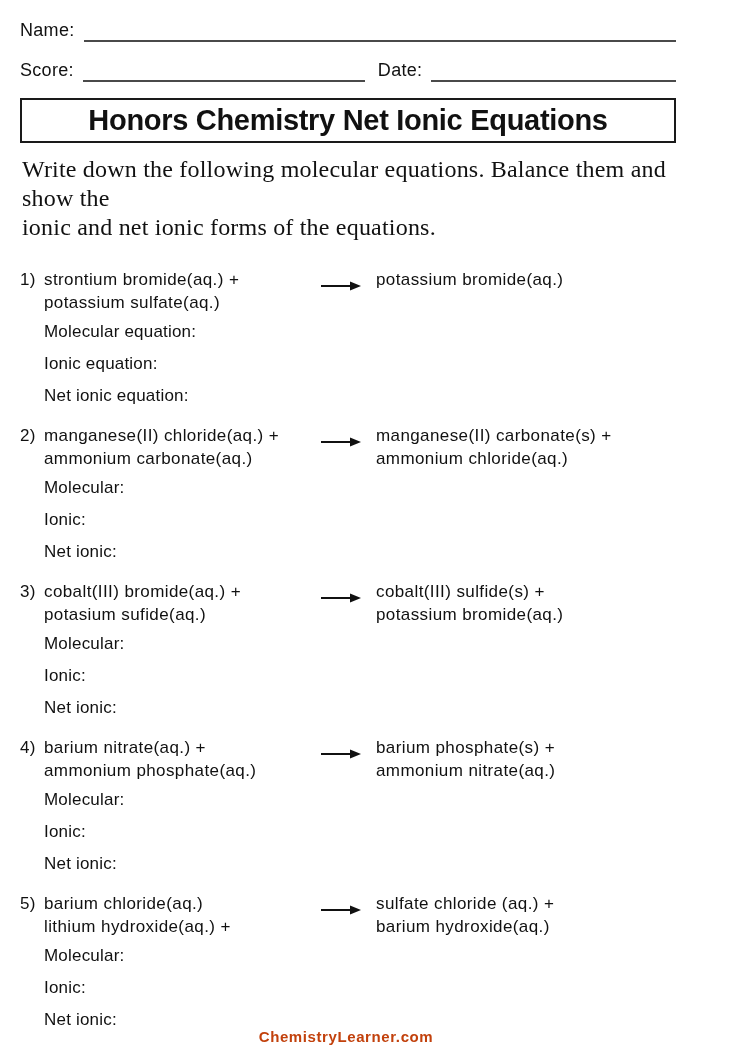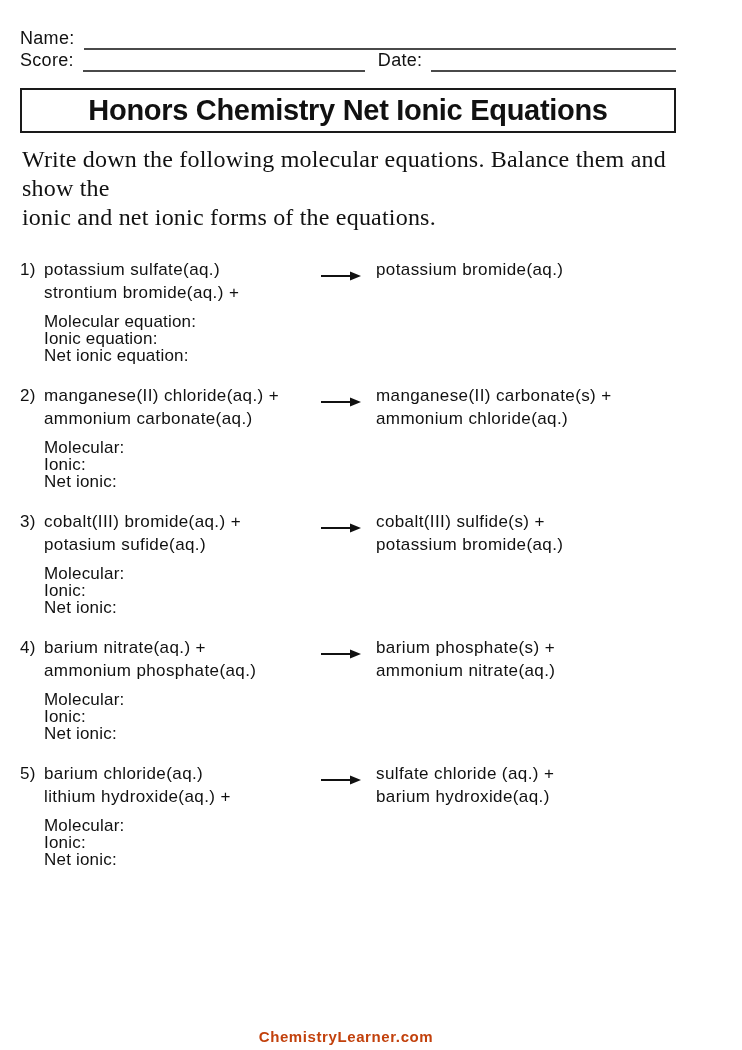--- a/index.html
+++ b/index.html
@@ -7,33 +7,33 @@
     width: 742px; height: 1050px;
     background: #ffffff;
     font-family: "Liberation Sans", sans-serif;
     color: #111111;
     position: relative;
     overflow: hidden;
   }
   .page {
     box-sizing: border-box;
     width: 692px; height: 1050px;
-    padding: 28px 16px 0 20px;
+    padding: 20px 16px 0 20px;
     position: relative;
   }
 
   
   .field-row {
     display: flex;
     align-items: flex-end;
     height: 22px;
     font-size: 18px;
     letter-spacing: 0.3px;
   }
-  .field-row.score-row { margin-top: 0; }
+  .field-row.score-row { margin-top: 18px; }
   .field-label { white-space: nowrap; padding-bottom: 1px; }
   .blank-line {
     flex: 1 1 auto;
     border-bottom: 2px solid #4a4a4a;
     height: 16px;
     margin-left: 9px;
   }
   .blank-line.score-line { flex: 0 0 282px; margin-right: 13px; }
 
   
@@ -71,20 +71,21 @@
     grid-template-columns: 24px 262px 70px 1fr;
     font-size: 17px;
     line-height: 23px;
   }
   .p-num { letter-spacing: 0.2px; }
   .reactants div, .products div { white-space: nowrap; letter-spacing: 0.4px; }
   .arrow-cell { display: flex; justify-content: center; align-items: flex-start; }
   .arrow-cell svg { margin-top: 13px; display: block; }
   .eq-label {
     margin-left: 24px;
+    margin-top: 15px;
     font-size: 17px;
     line-height: 17px;
     letter-spacing: 0.2px;
   }
   .eq-label.first { margin-top: 9px; }
 
   
   .footer {
     position: absolute;
     top: 1028px;
@@ -120,22 +121,22 @@
   <p class="instructions">
     <span>Write down the following molecular equations. Balance them and show the</span><br>
     <span>ionic and net ionic forms of the equations.</span>
   </p>
 
   <div class="problems" id="problems">
   <div class="problem">
     <div class="problem-header">
       <span class="p-num">1)</span>
       <div class="reactants">
+        <div>strontium bromide(aq.) +</div>
         <div>potassium sulfate(aq.)</div>
-        <div>strontium bromide(aq.) +</div>
       </div>
       <div class="arrow-cell">
         <svg width="40" height="10" viewBox="0 0 40 10">
           <line x1="0" y1="5" x2="31" y2="5" stroke="#111111" stroke-width="2"></line>
           <polygon points="29,0.5 40,5 29,9.5" fill="#111111"></polygon>
         </svg>
       </div>
       <div class="products">
         <div>potassium bromide(aq.)</div>
       </div>

